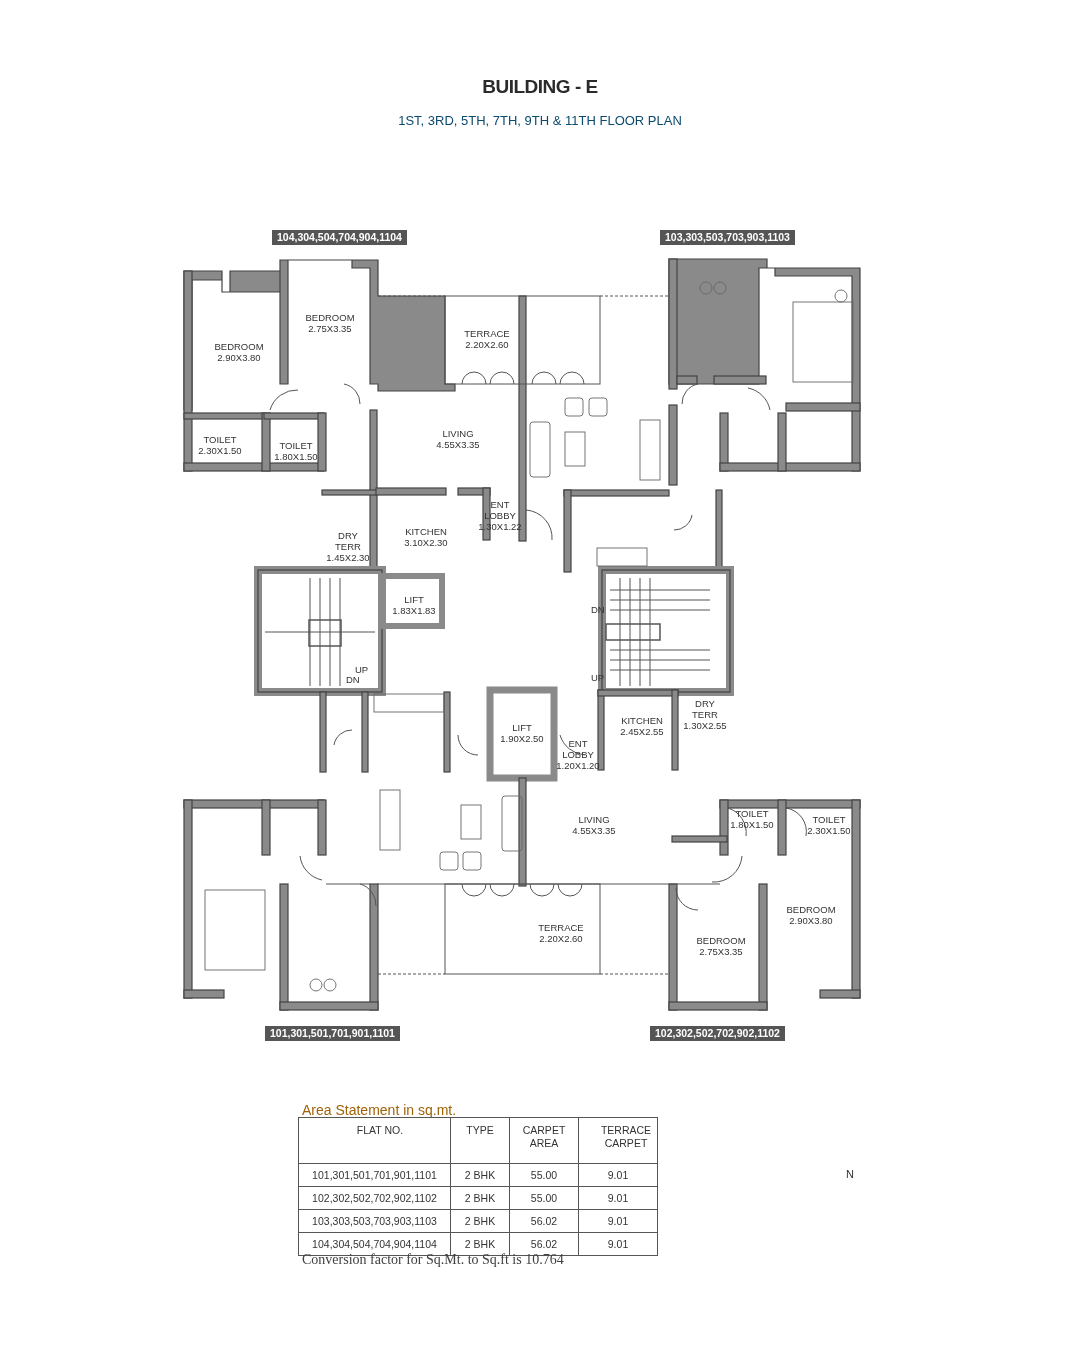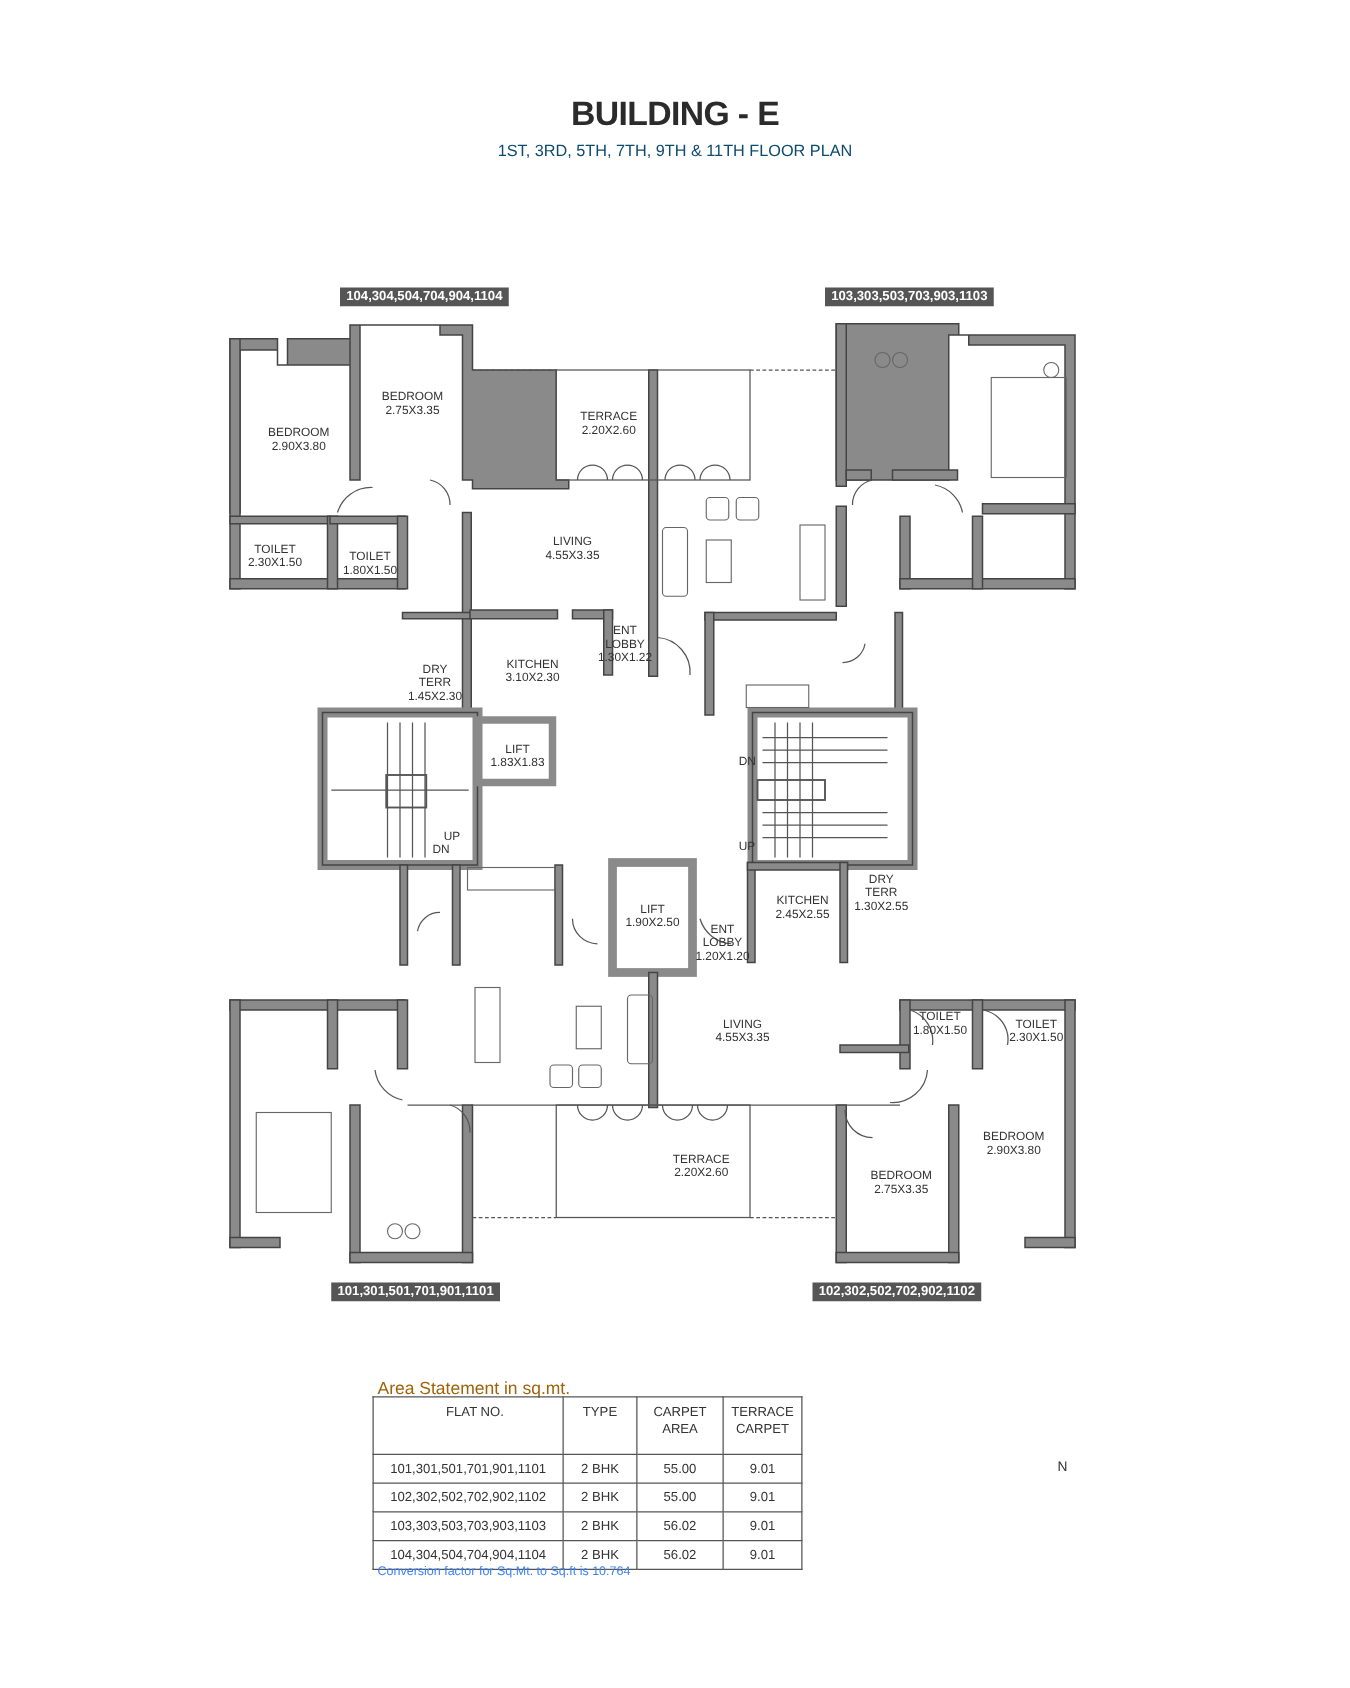--- a/index.html
+++ b/index.html
@@ -1,28 +1,28 @@
 <!DOCTYPE html>
 <html><head>
 <meta charset="utf-8">
 <style>
   html,body{margin:0;padding:0;background:#ffffff;}
   body{width:1080px;height:1350px;position:relative;font-family:"Liberation Sans",sans-serif;color:#333;overflow:hidden;}
-  .title{position:absolute;left:0;width:1080px;top:76px;text-align:center;font-size:27px;font-weight:bold;color:#2b2b2b;letter-spacing:-0.5px;}
+  .title{position:absolute;left:0;width:1080px;top:76px;text-align:center;font-size:19px;font-weight:bold;color:#2b2b2b;letter-spacing:-0.5px;}
   .subtitle{position:absolute;left:0;width:1080px;top:113px;text-align:center;font-size:13px;color:#0c4a6e;}
   .unit-tag{position:absolute;height:15px;background:#555;color:#fff;font-size:10.5px;font-weight:bold;line-height:15px;padding:0 5px;white-space:nowrap;}
   svg.plan{position:absolute;left:0;top:0;}
   .room{position:absolute;text-align:center;font-size:9.5px;line-height:11px;color:#333;white-space:nowrap;transform:translateX(-50%);}
   .stair-lbl{position:absolute;font-size:9.5px;color:#333;margin-top:11px;}
   .area-title{position:absolute;left:302px;top:1102px;font-size:14px;color:#a16207;}
   table.area{position:absolute;left:298px;top:1117px;border-collapse:collapse;font-size:10.5px;color:#333;}
   table.area td, table.area th{border:1.5px solid #555;font-weight:normal;}
   table.area th{height:38px;vertical-align:top;padding-top:6px;text-align:center;line-height:13px;}
   table.area td{height:20px;text-align:center;}
-  .conv{position:absolute;left:302px;top:1252px;font-size:10px;color:#3b82f6;}
+  .conv{position:absolute;left:302px;top:1252px;font-size:14px;color:#404040;font-family:Liberation Serif, serif;}
   .compass-n{position:absolute;left:846px;top:1168px;font-size:11px;color:#333;}
 </style>
 </head>
 <body>
 
 <div class="title">BUILDING - E</div>
 <div class="subtitle">1ST, 3RD, 5TH, 7TH, 9TH &amp; 11TH FLOOR PLAN</div>
 
 <div class="unit-tag" style="left:272px;top:230px;">104,304,504,704,904,1104</div>
 <div class="unit-tag" style="left:660px;top:230px;">103,303,503,703,903,1103</div>
@@ -276,21 +276,21 @@
 <div class="stair-lbl" style="left:591px;top:593px;">DN</div>
 <div class="stair-lbl" style="left:591px;top:661px;">UP</div>
 
 <div class="area-title">Area Statement in sq.mt.</div>
 <table class="area">
   <tbody>
       <tr>
     <th style="width:138px;text-align:center;padding-left:12px;">FLAT NO.</th>
     <th style="width:56px;">TYPE</th>
     <th style="width:60px;padding-left:4px;padding-right:4px;text-align:center;">CARPET AREA</th>
-    <th style="width:58px;padding-left:2px;padding-right:2px;">TERRACE CARPET</th>
+    <th style="width:58px;padding-left:18px;padding-right:2px;">TERRACE CARPET</th>
   </tr>
   <tr>
     <td>101,301,501,701,901,1101</td>
     <td>2 BHK</td>
     <td>55.00</td>
     <td>9.01</td>
   </tr>
   <tr>
     <td>102,302,502,702,902,1102</td>
     <td>2 BHK</td>

